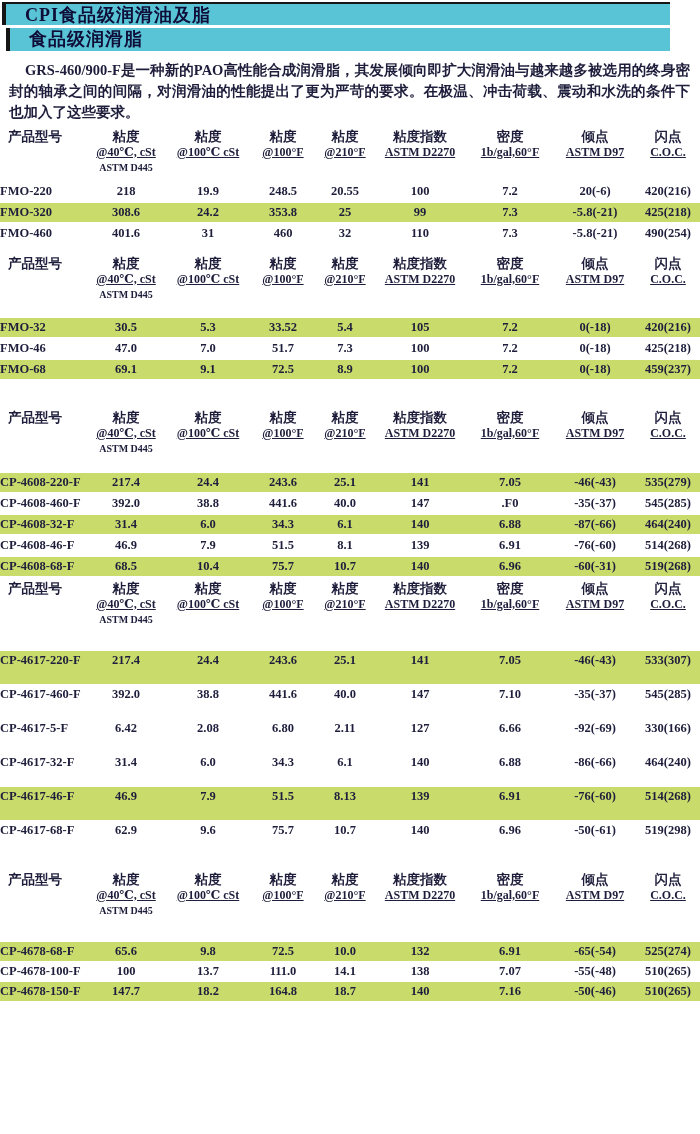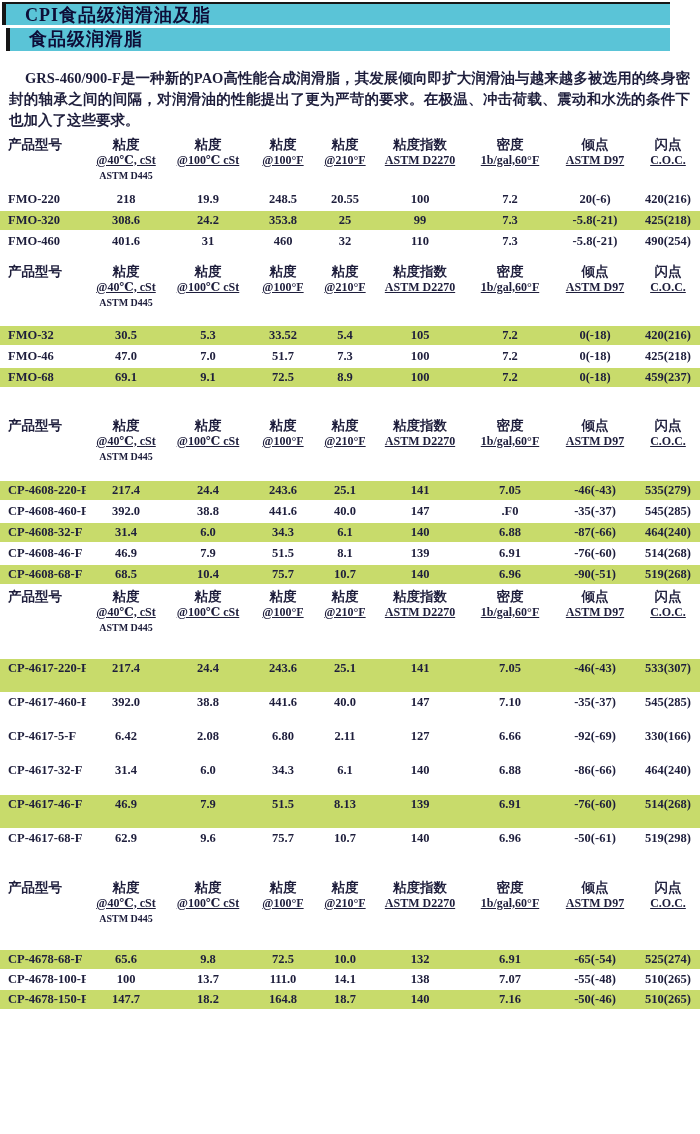--- a/index.html
+++ b/index.html
@@ -24,39 +24,39 @@
     white-space:nowrap;overflow:hidden;
   }
   .section-bar.first{border-top:2px solid #161616;margin-top:2px;}
   .section-bar.second{margin-left:6px;margin-top:3px;}
 
   .para{
     margin:6px 10px 0 9px;font-size:14.5px;line-height:21.2px;
     text-align:justify;color:var(--ink);
   }
   .p1{text-indent:14px;}
-  .p2{margin-top:17px;text-indent:16px;font-family:Liberation Serif, serif;}
+  .p2{margin-top:9px;text-indent:16px;font-family:Liberation Serif, serif;}
   .p3{margin-top:17px;text-indent:46px;}
 
   .spec-table{width:700px;}
   .thead,.trow{
     display:grid;
     grid-template-columns:86px 80px 84px 66px 58px 92px 88px 82px 64px;
   }
   .th{text-align:center;}
   .th.c0{text-align:left;padding-left:8px;}
   .h1{font-size:13.5px;line-height:17px;}
   .h2{font-size:12px;line-height:15px;text-decoration:underline;}
   .h3{font-size:10px;line-height:15px;}
 
   .tbody{margin-top:6px;}
   .trow{height:19px;line-height:19px;margin-bottom:2px;font-size:12.5px;}
   .trow.hl{background:var(--hl);}
   .td{text-align:center;white-space:nowrap;overflow:hidden;}
-  .td.c0{text-align:left;padding-left:8px;}
+  .td.c0{text-align:left;}
 
   .t1{margin-top:4px;}  .t1 .tbody{margin-top:7px;}
   .t2{margin-top:12px;} .t2 .tbody{margin-top:16px;}
   .t3{margin-top:30px;} .t3 .tbody{margin-top:17px;}
   .t4{margin-top:4px;}  .t4 .tbody{margin-top:24px;}
   .t4 .trow{height:33px;line-height:18px;margin-bottom:1px;}
   .t5{margin-top:17px;} .t5 .tbody{margin-top:24px;}
   .t5 .trow{margin-bottom:1px;}
 </style>
 </head>
@@ -313,21 +313,21 @@
           <div class="td c8">514(268)</div>
         </div>
         <div class="trow hl">
           <div class="td c0">CP-4608-68-F</div>
           <div class="td c1">68.5</div>
           <div class="td c2">10.4</div>
           <div class="td c3">75.7</div>
           <div class="td c4">10.7</div>
           <div class="td c5">140</div>
           <div class="td c6">6.96</div>
-          <div class="td c7">-90(-51)</div>
+          <div class="td c7">-60(-31)</div>
           <div class="td c8">519(268)</div>
         </div>
       </div>
     </section>
 
   <section class="spec-table t4">
       <div class="thead">
         <div class="th c0">
           <div class="h1">产品型号</div>
         </div>

